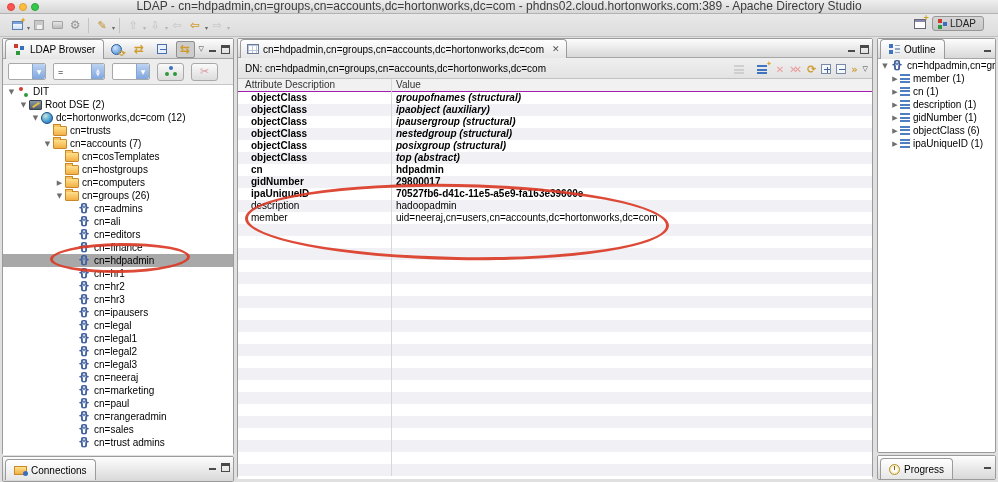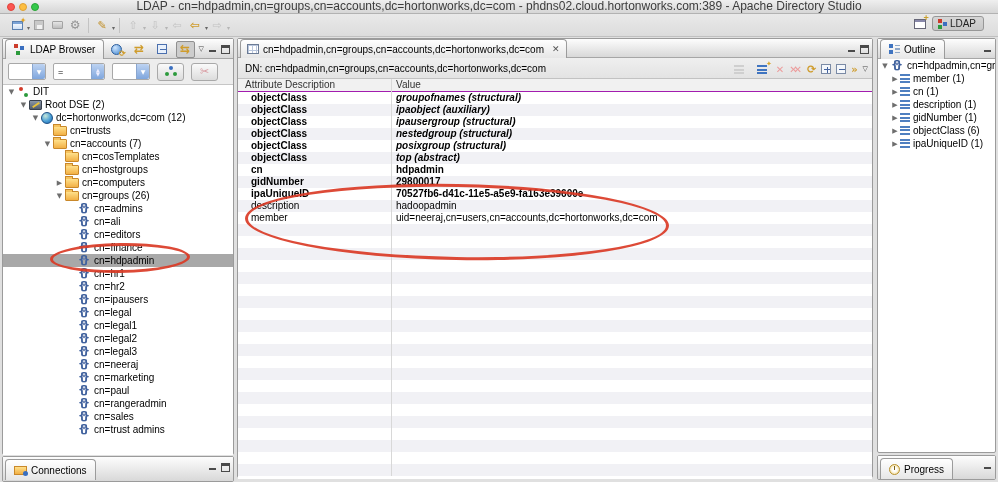--- a/index.html
+++ b/index.html
@@ -380,20 +380,25 @@
         <span class="lbl">cn=hr1</span>
       </div>
     <div class="trow l5">
         <span class="arr"></span>
         <span class="i-group"></span>
         <span class="lbl">cn=hr2</span>
       </div>
     <div class="trow l5">
         <span class="arr"></span>
         <span class="i-group"></span>
+        <span class="lbl">cn=hr3</span>
+      </div>
+    <div class="trow l5">
+        <span class="arr"></span>
+        <span class="i-group"></span>
         <span class="lbl">cn=ipausers</span>
       </div>
     <div class="trow l5">
         <span class="arr"></span>
         <span class="i-group"></span>
         <span class="lbl">cn=legal</span>
       </div>
     <div class="trow l5">
         <span class="arr"></span>
         <span class="i-group"></span>

